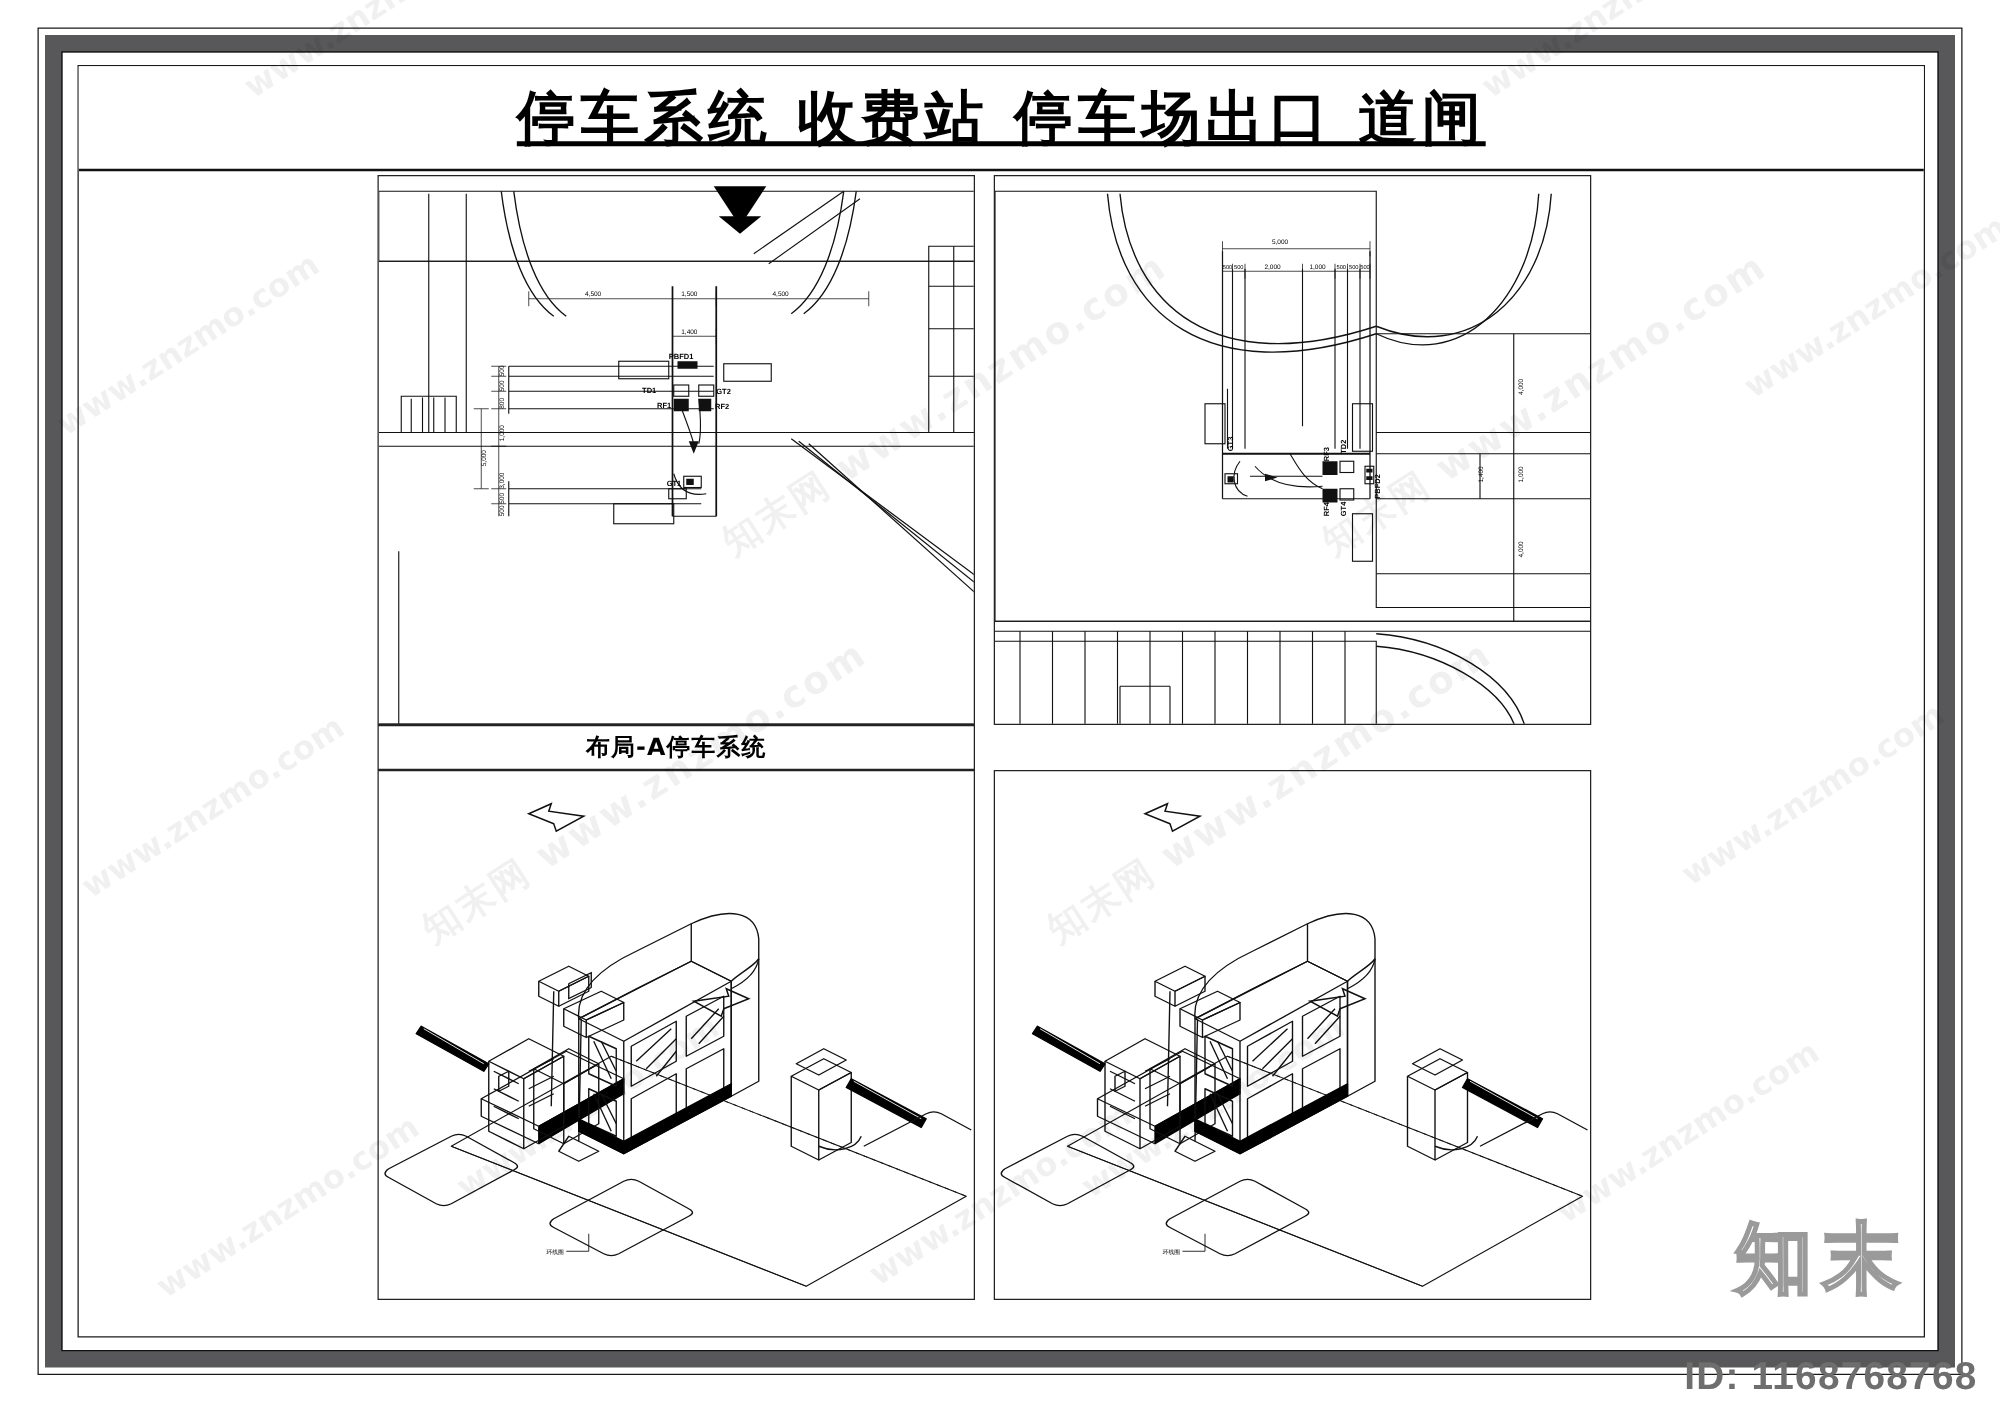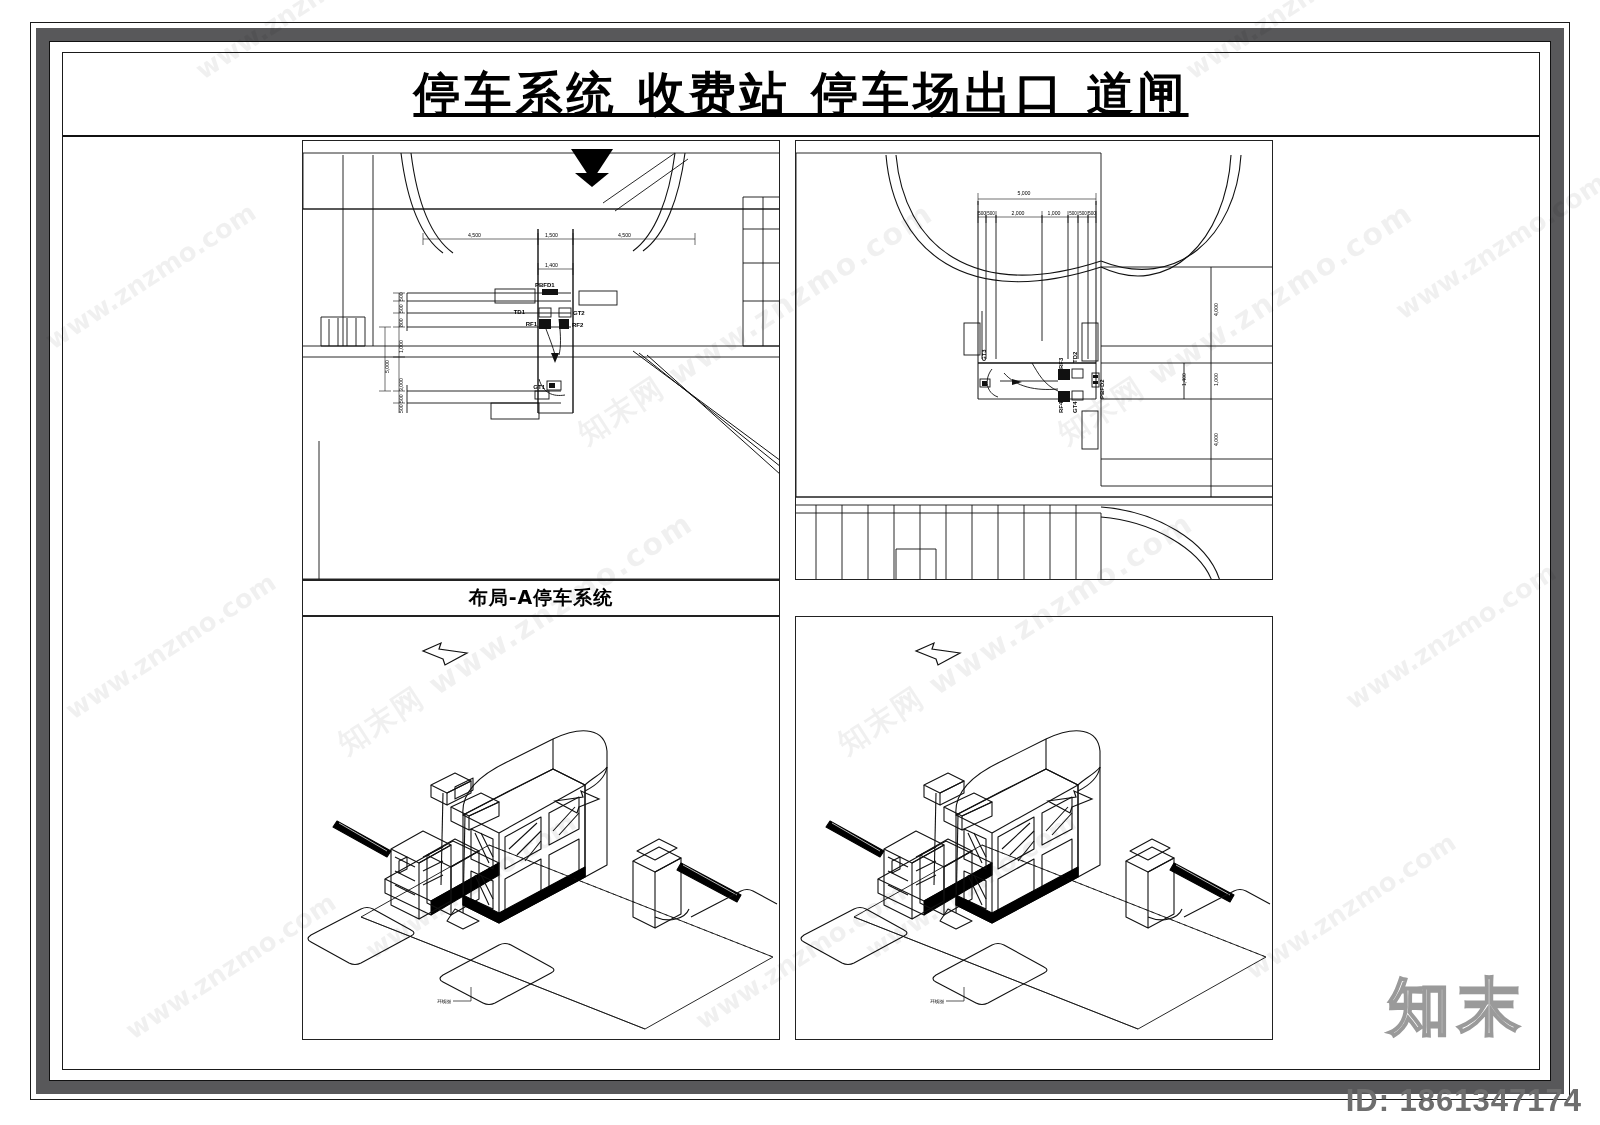--- a/index.html
+++ b/index.html
@@ -486,15 +486,15 @@
     <div class="wm wm-txt" style="left:860px;top:940px;">www.znzmo.com</div>
     <div class="wm wm-txt" style="left:1180px;top:60px;">www.znzmo.com</div>
     <div class="wm wm-txt" style="left:1390px;top:300px;">www.znzmo.com</div>
     <div class="wm wm-txt" style="left:1340px;top:690px;">www.znzmo.com</div>
     <div class="wm wm-txt" style="left:690px;top:1010px;">www.znzmo.com</div>
     <div class="wm wm-txt" style="left:120px;top:1020px;">www.znzmo.com</div>
     <div class="wm wm-txt" style="left:1240px;top:960px;">www.znzmo.com</div>
   </div>
 
   <div class="logo">知末</div>
-  <div class="idtag">ID: 1861347174</div>
+  <div class="idtag">ID: 1168768768</div>
 
 </div>
 
 </body></html>

